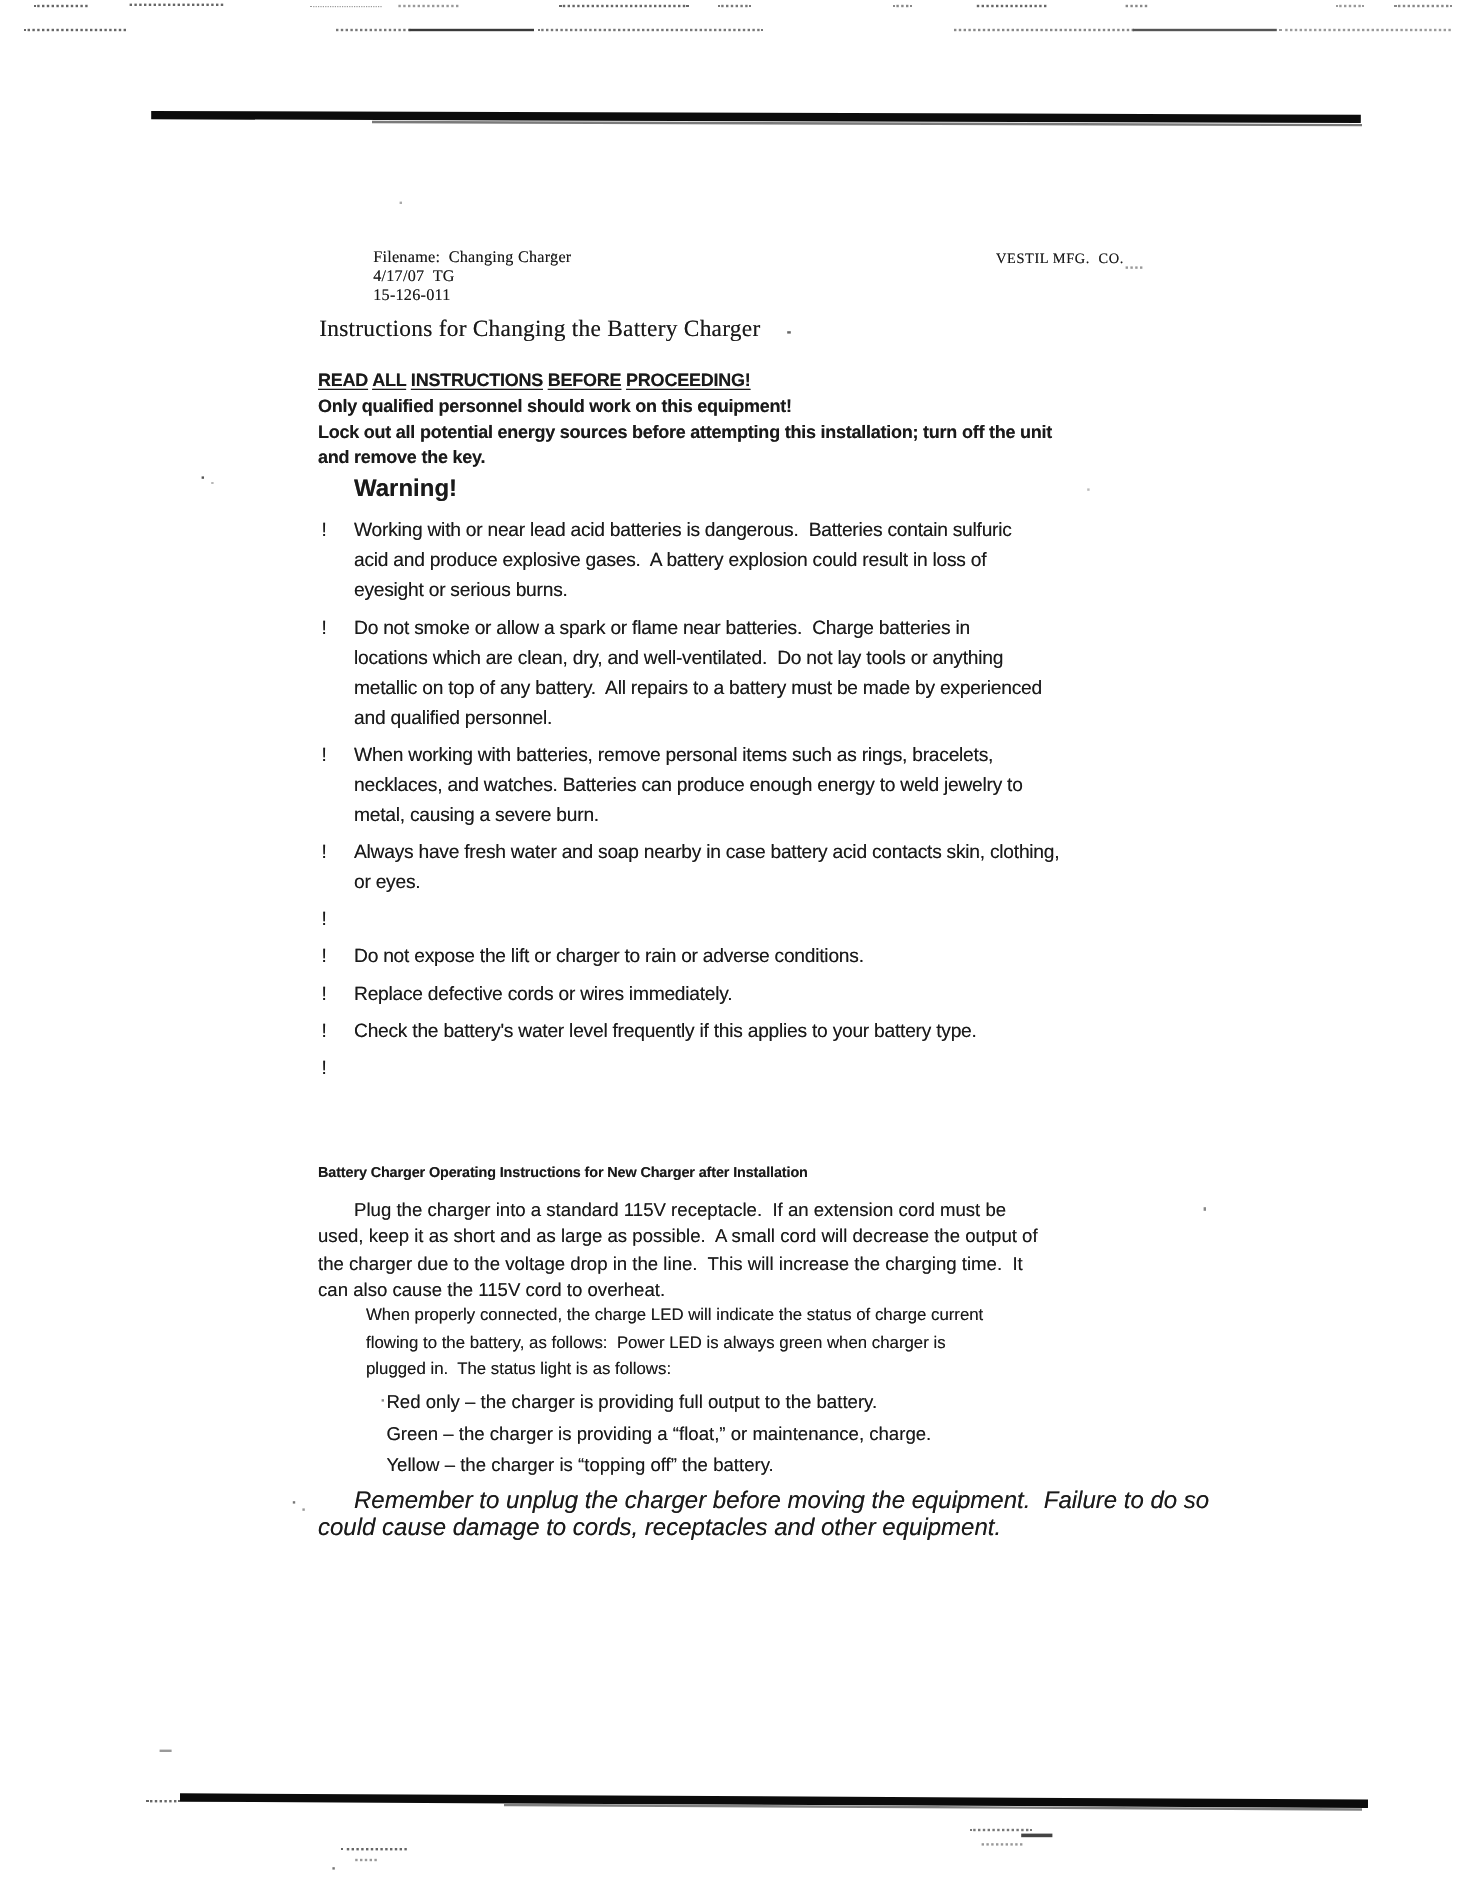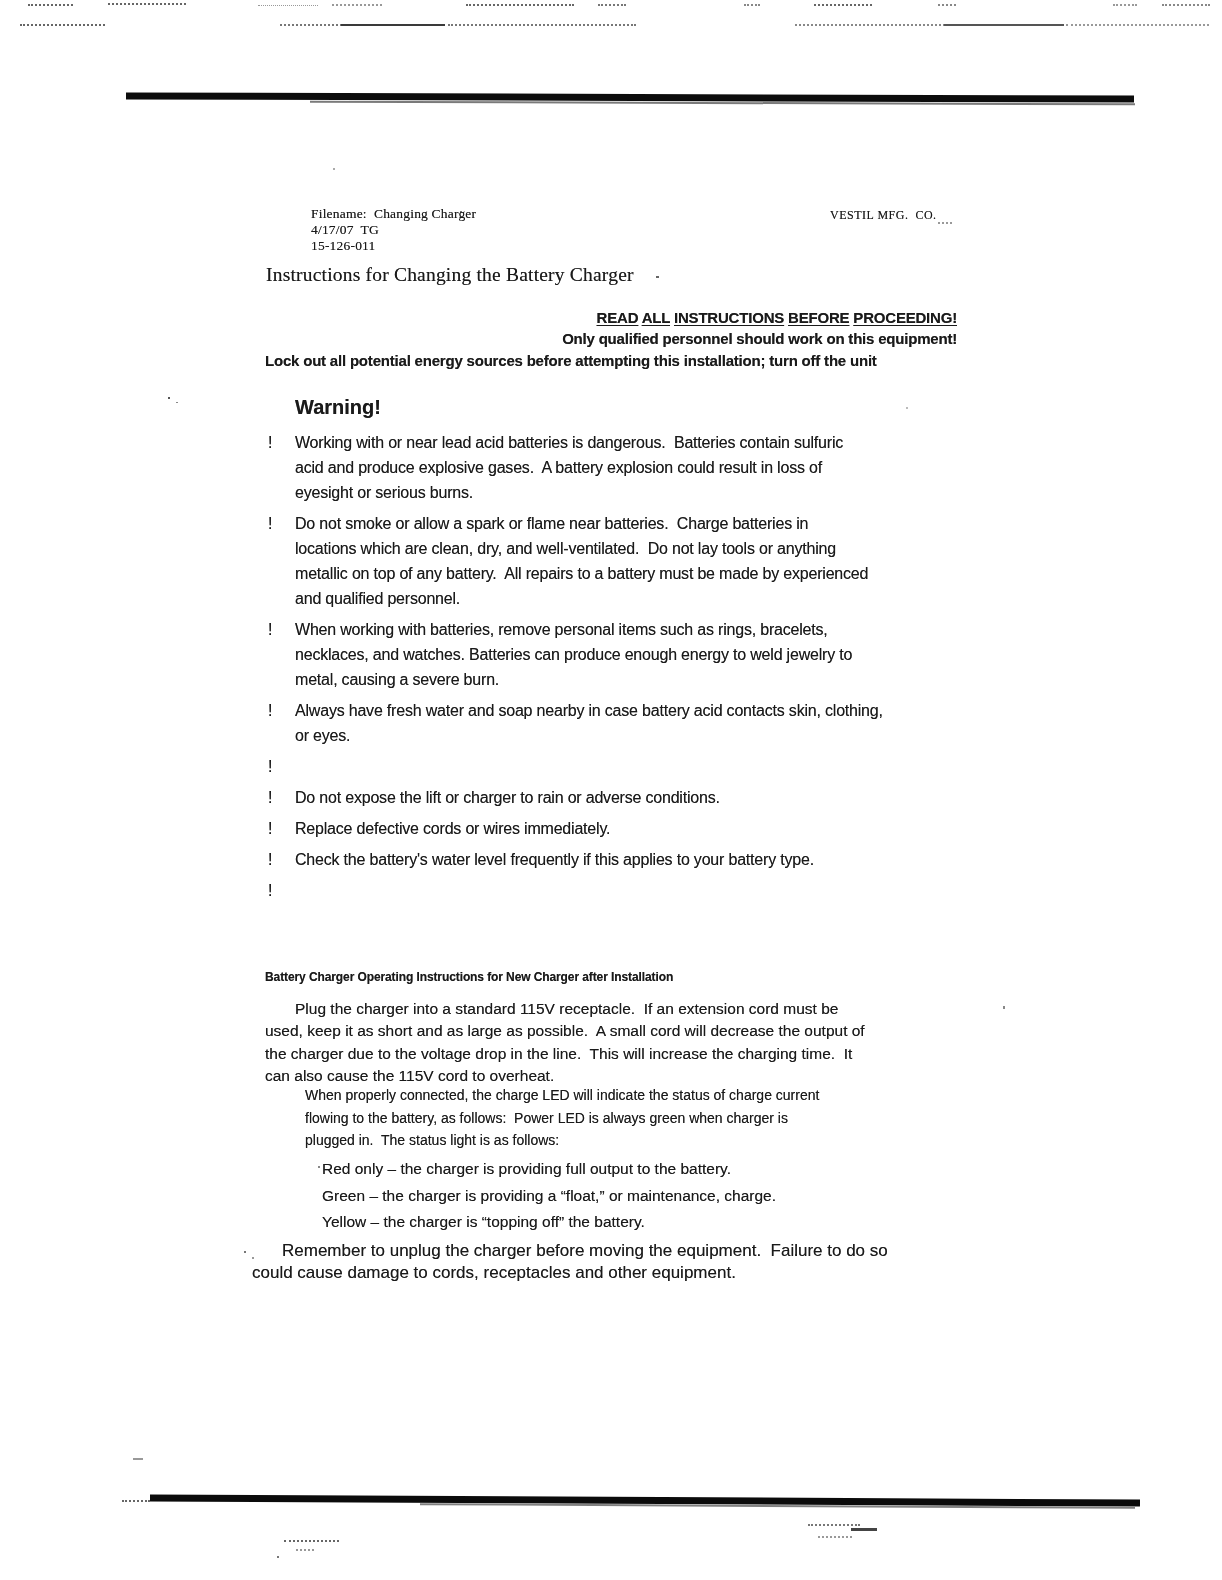--- a/index.html
+++ b/index.html
@@ -26,36 +26,36 @@
   .bar{background:#0c0c0c;}
   .spk{background:#777;}
 
   
   .header-block{position:absolute;left:266px;top:206px;font-size:13.5px;line-height:16px;letter-spacing:.2px;margin-left:45px;}
   .company{position:absolute;left:830px;top:208px;font-size:12px;letter-spacing:.5px;}
   .doc-title{position:absolute;left:266px;top:264px;font-size:19.5px;letter-spacing:.2px;}
 
   
   .notice{position:absolute;left:265px;top:307px;width:692px;font-weight:bold;font-size:15px;line-height:21.3px;letter-spacing:-.2px;}
-  .notice .center{text-align:right;}
+  .notice .center{text-align:left;}
   .uw{text-decoration:underline;text-underline-offset:2px;}
 
   
   .warning-heading{position:absolute;left:295px;top:396px;font-size:20px;font-weight:bold;letter-spacing:0;text-align:center;}
   .warning-list{position:absolute;left:268px;top:430px;width:720px;}
   .warning-item{display:flex;margin-bottom:6px;font-size:16px;line-height:25px;letter-spacing:-.2px;}
   .warning-item .marker{width:27px;flex:none;}
 
   
   .op-heading{position:absolute;left:265px;top:970px;font-size:12px;font-weight:bold;letter-spacing:-.1px;}
   .para-plug{position:absolute;left:265px;top:998px;font-size:15.5px;line-height:22.3px;}
   .para-plug .tline:first-child{padding-left:30px;}
   .para-led{position:absolute;left:293px;top:1084px;font-size:14px;line-height:22.5px;margin-left:12px;}
   .status-block{position:absolute;left:322px;top:1156px;font-size:15.5px;line-height:26.6px;}
-  .para-remember{position:absolute;left:252px;top:1240px;font-size:17px;line-height:22px;}
+  .para-remember{position:absolute;left:265px;top:1240px;font-size:20px;line-height:22px;font-style:italic;}
   .para-remember .tline:first-child{padding-left:30px;}
 </style>
 </head>
 <body>
 
 <div class="page">
 
   <div class="art dots" style="left:28px;top:4px;width:45px;"></div>
   <div class="art dots" style="left:108px;top:3px;width:78px;"></div>
   <div class="art dots f1" style="left:258px;top:5px;width:60px;"></div>
@@ -110,20 +110,21 @@
     <div class="pre">15-126-011</div>
   </div>
   <div class="company serif pre">VESTIL MFG.  CO.</div>
 
   <div class="doc-title serif pre">Instructions for Changing the Battery Charger</div>
 
   <div class="notice">
     <div class="center pre"><span class="uw">READ</span> <span class="uw">ALL</span> <span class="uw">INSTRUCTIONS</span> <span class="uw">BEFORE</span> <span class="uw">PROCEEDING!</span></div>
     <div class="center pre">Only qualified personnel should work on this equipment!</div>
     <div class="pre">Lock out all potential energy sources before attempting this installation; turn off the unit</div>
+    <div class="pre">and remove the key.</div>
   </div>
 
   <div class="warning-heading">Warning!</div>
 
   <div class="warning-list">
     <div class="warning-item">
       <span class="marker">!</span>
       <div>
           <div class="tline">Working with or near lead acid batteries is dangerous.  Batteries contain sulfuric</div>
           <div class="tline">acid and produce explosive gases.  A battery explosion could result in loss of</div>

